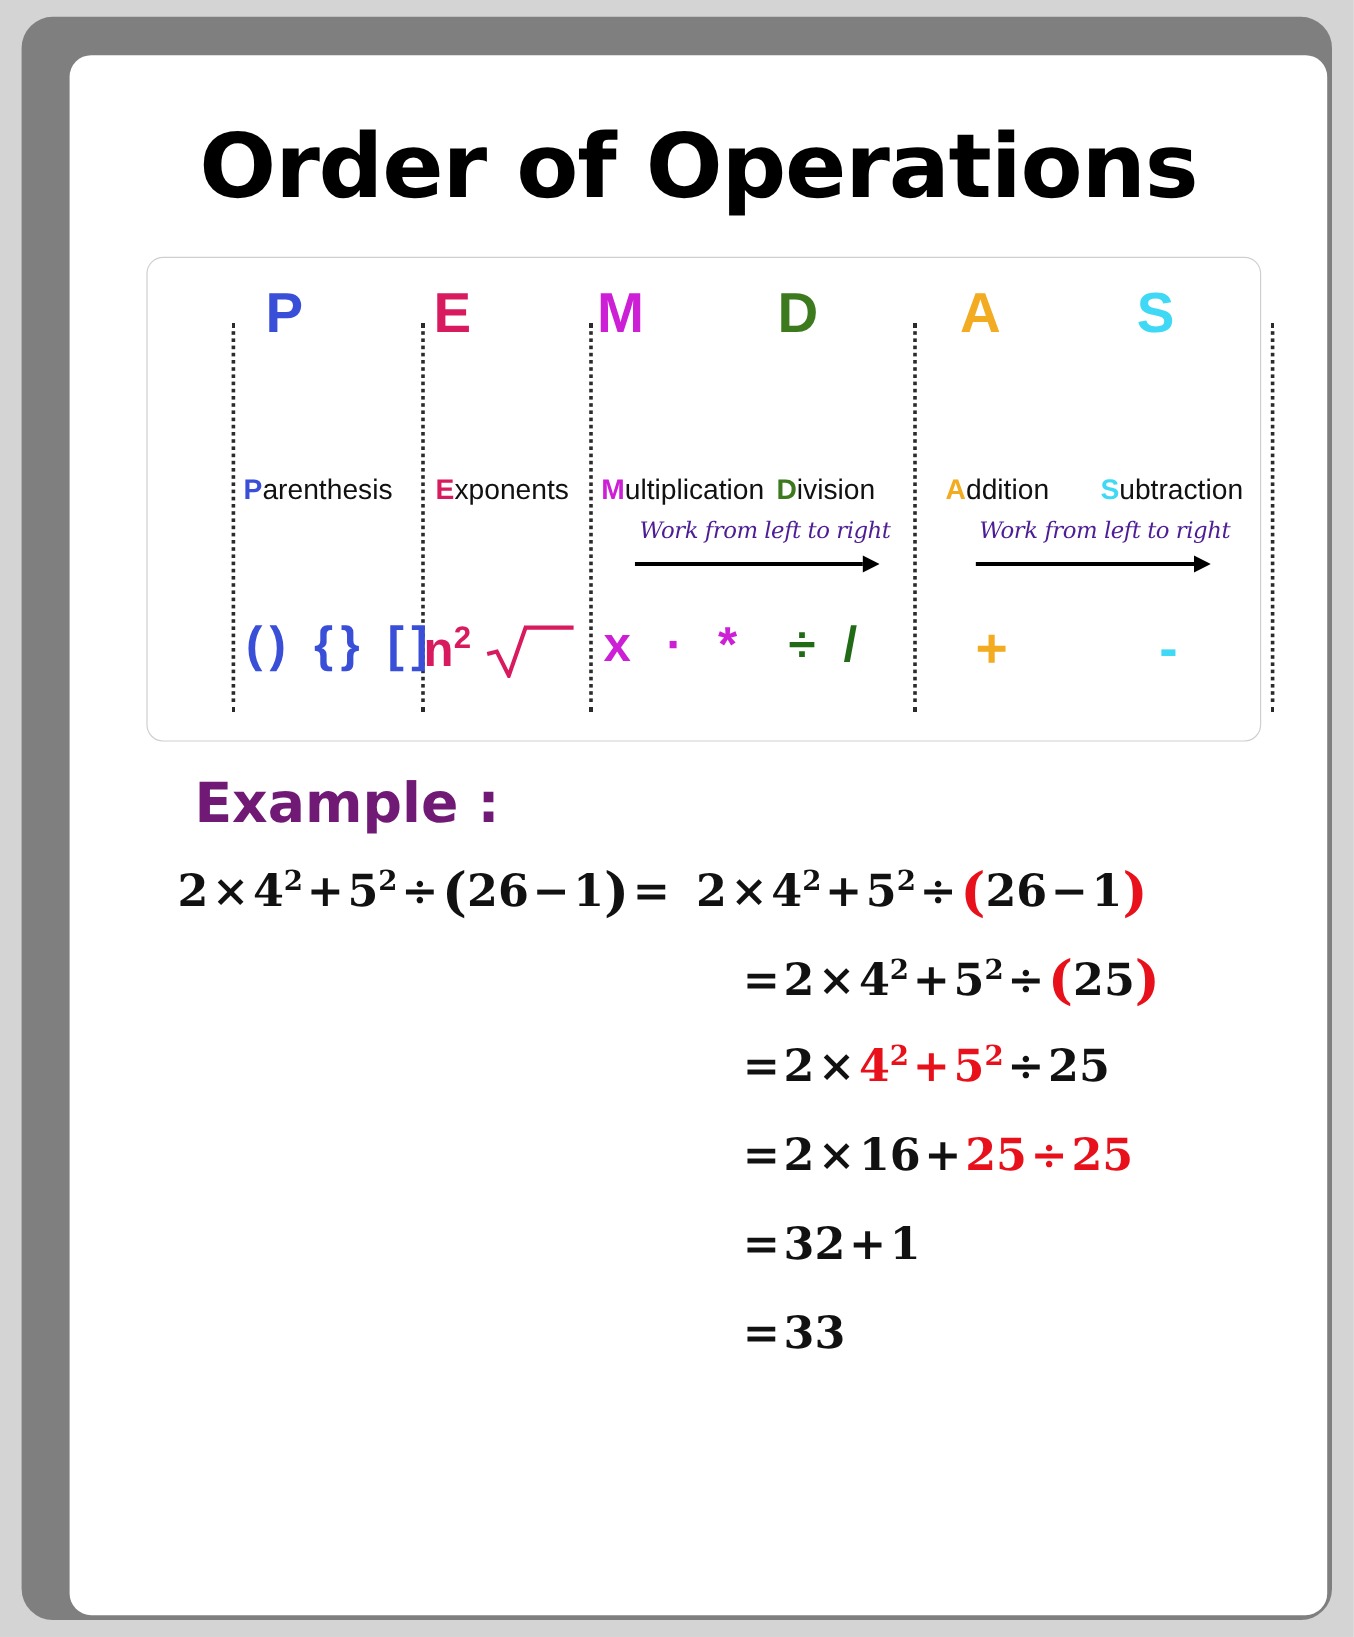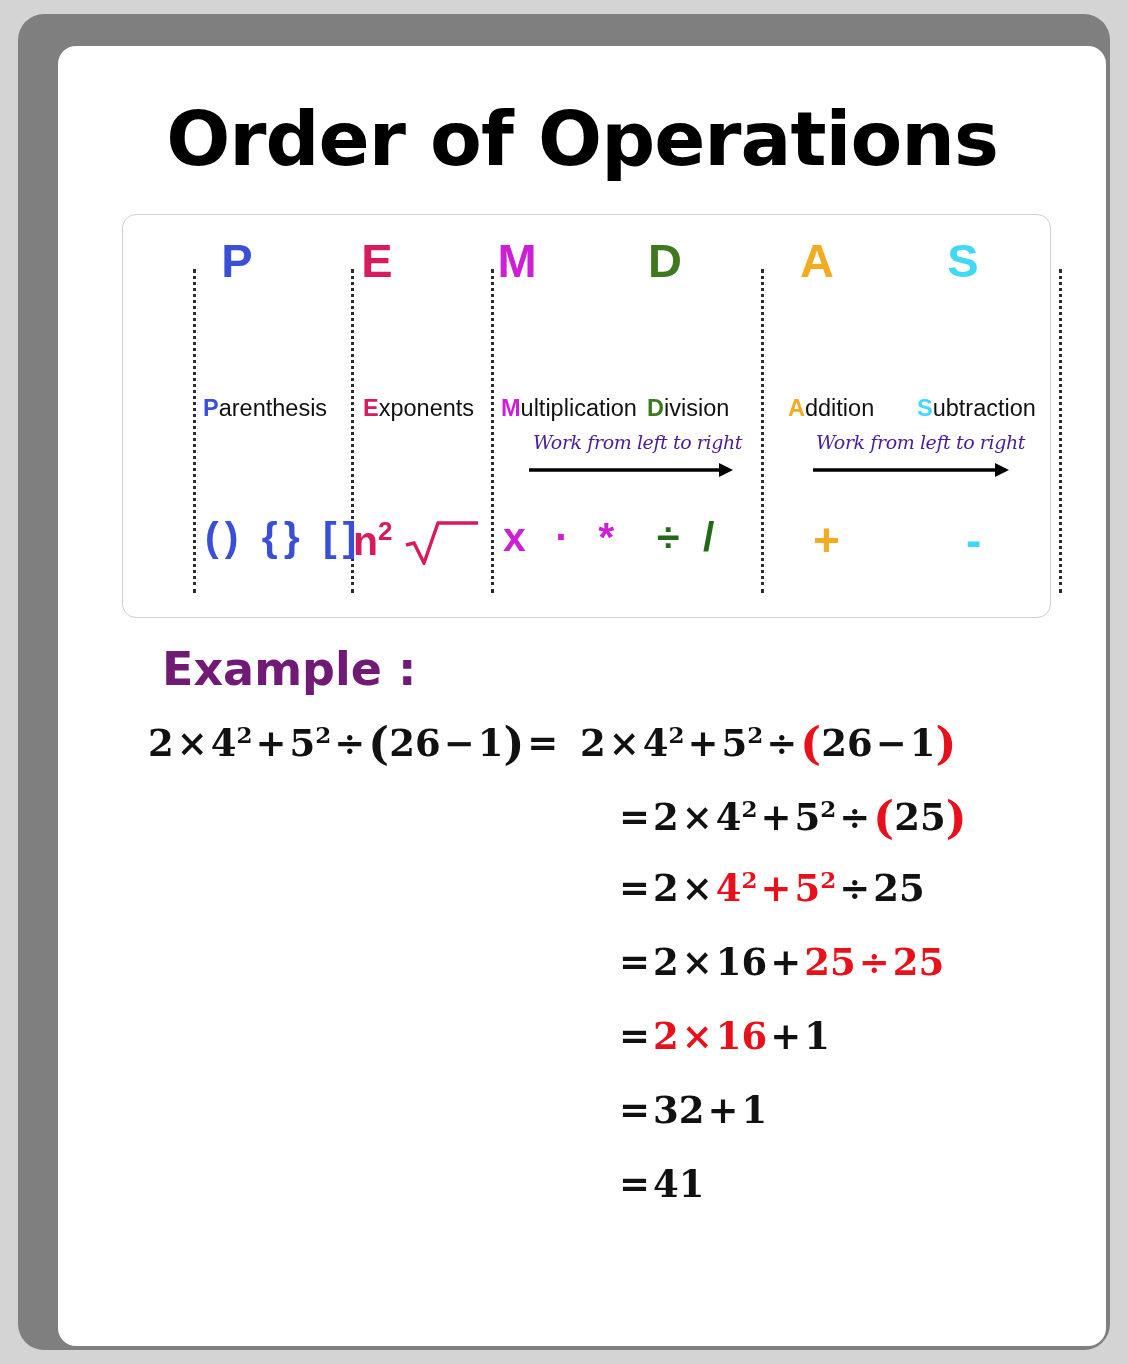--- a/index.html
+++ b/index.html
@@ -271,28 +271,25 @@
       </div>
 
       <div class="eq-row">
         <span class="eq-right" style="left:518px;"><span class="op">=</span><span>2</span><span class="op">×</span><span class="red">4</span><span class="sup red">2</span><span class="op red">+</span><span class="red">5</span><span class="sup red">2</span><span class="op">÷</span><span>25</span></span>
       </div>
 
       <div class="eq-row">
         <span class="eq-right" style="left:518px;"><span class="op">=</span><span>2</span><span class="op">×</span><span>16</span><span class="op">+</span><span class="red">25</span><span class="op red">÷</span><span class="red">25</span></span>
       </div>
 
-      <div class="eq-row">
-        <span class="eq-right" style="left:518px;"><span class="op">=</span><span class="red">2</span><span class="op red">×</span><span class="red">16</span><span class="op">+</span><span>1</span></span>
-      </div>
 
       <div class="eq-row">
         <span class="eq-right" style="left:518px;"><span class="op">=</span><span>32</span><span class="op">+</span><span>1</span></span>
       </div>
 
       <div class="eq-row">
-        <span class="eq-right" style="left:518px;"><span class="op">=</span><span>41</span></span>
+        <span class="eq-right" style="left:518px;"><span class="op">=</span><span>33</span></span>
       </div>
 
     </div>
 
   </div>
 </div>
 
 </body></html>

